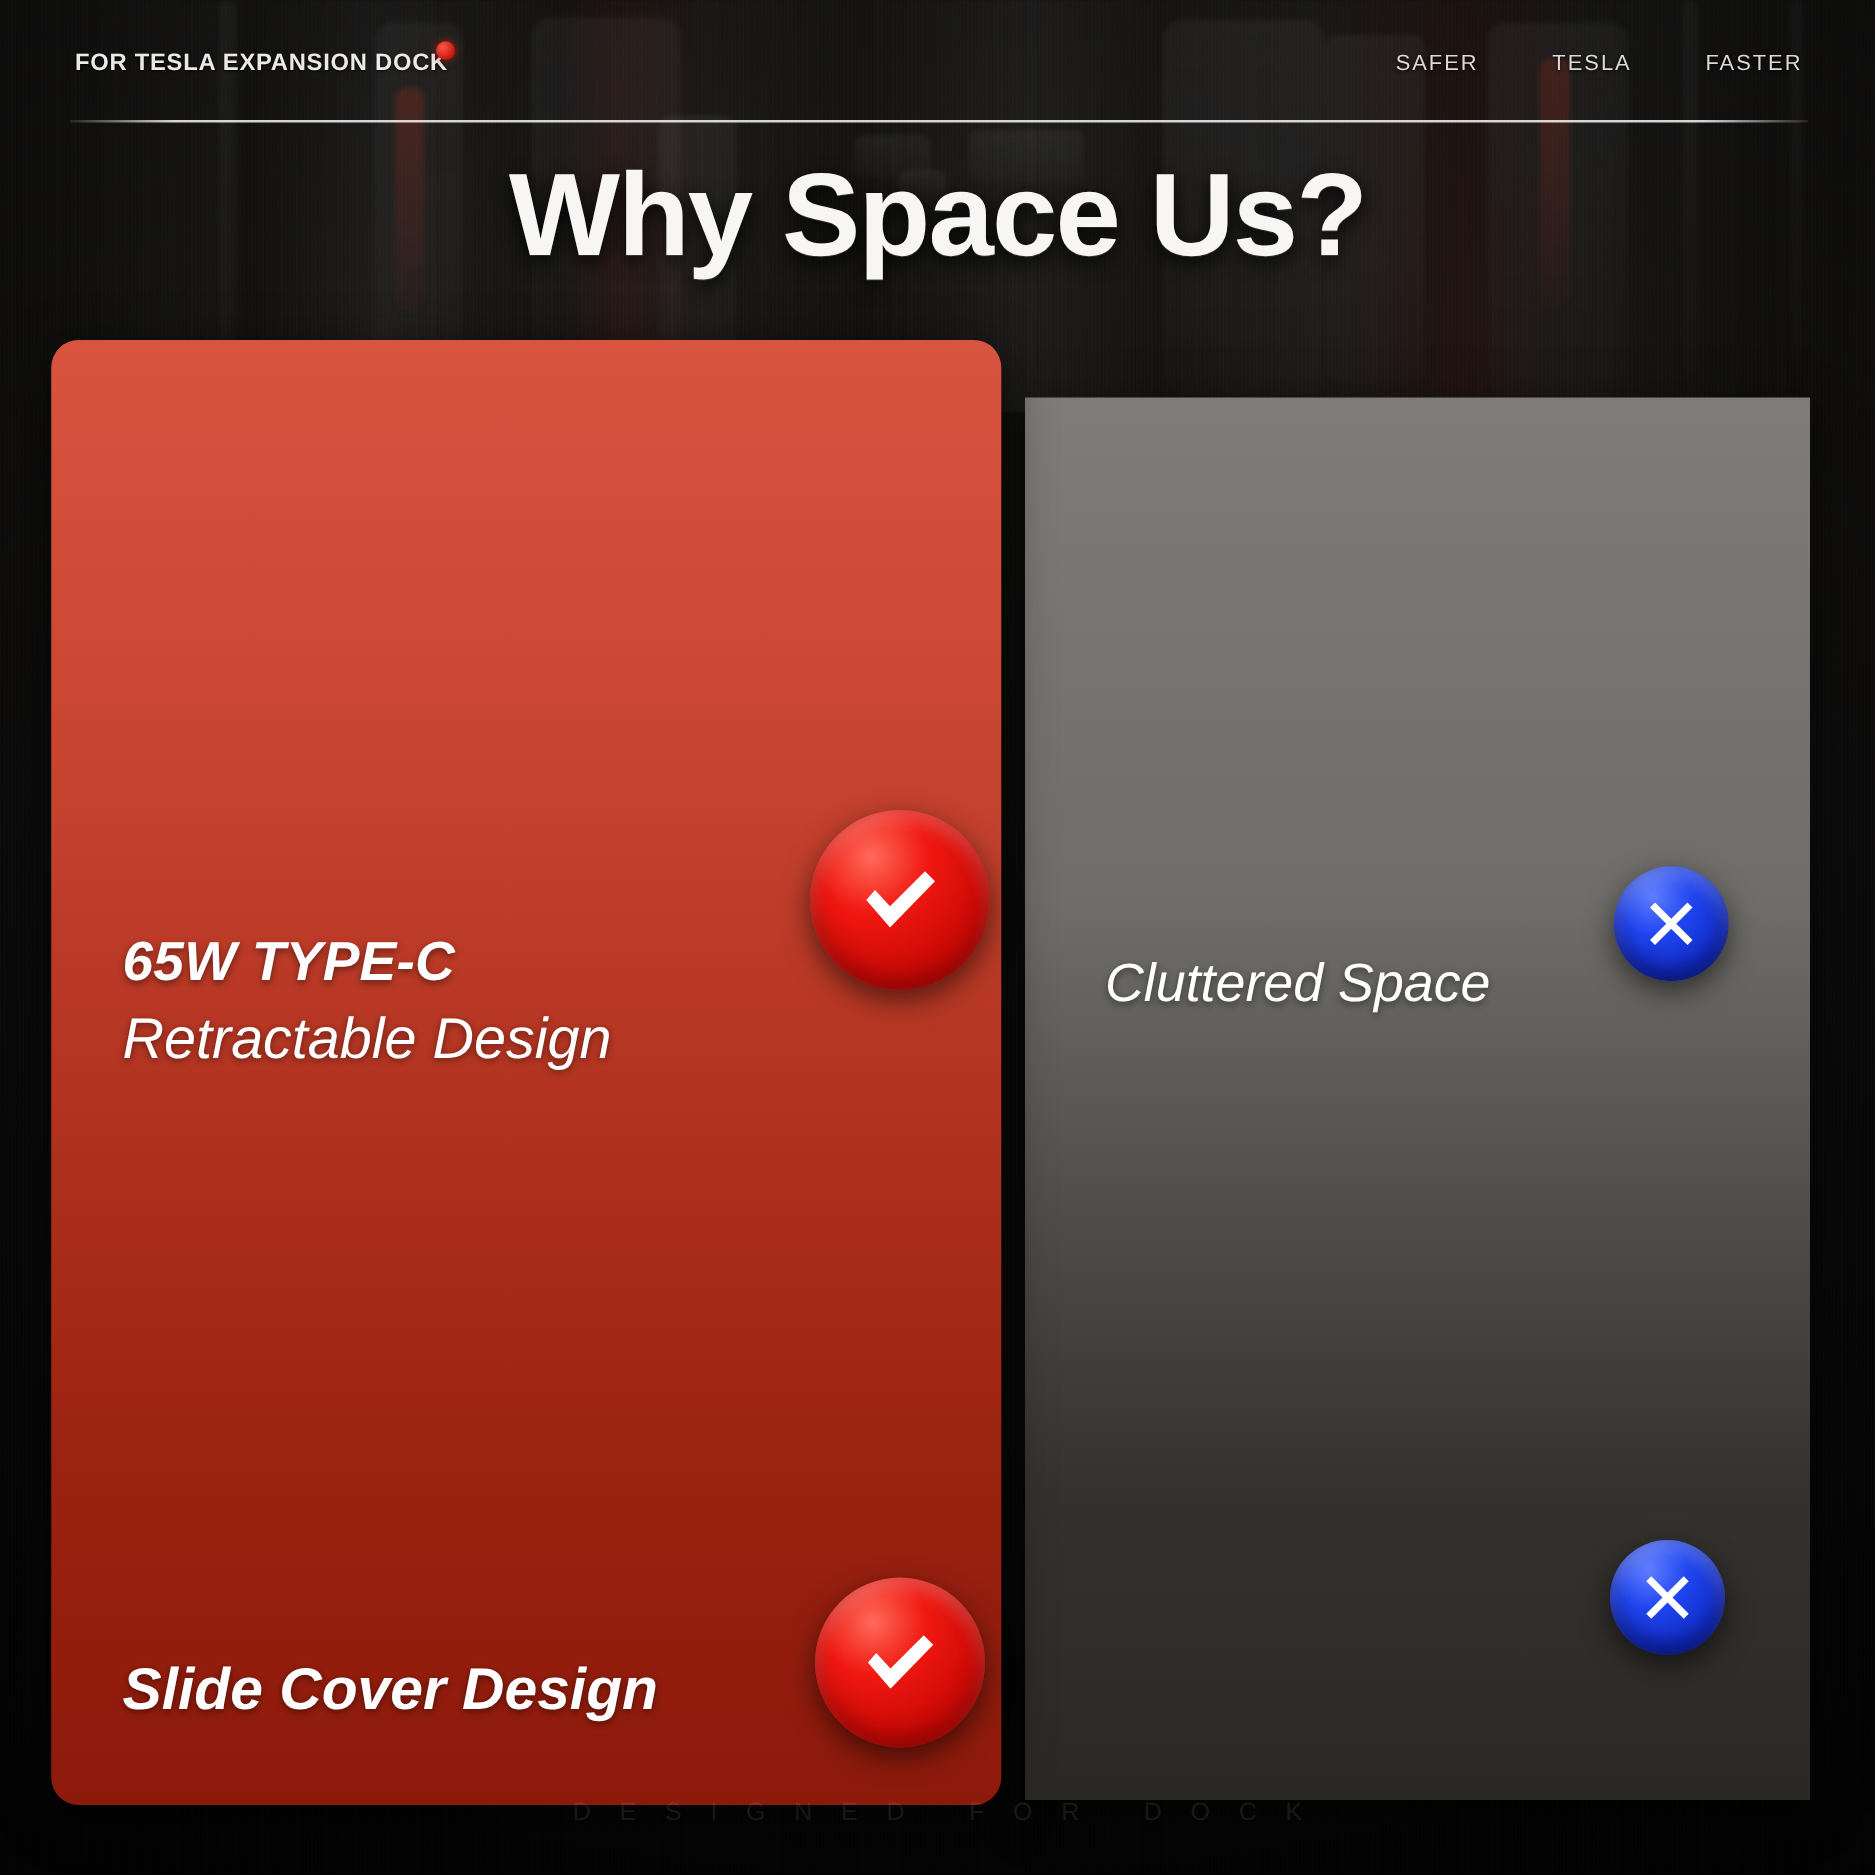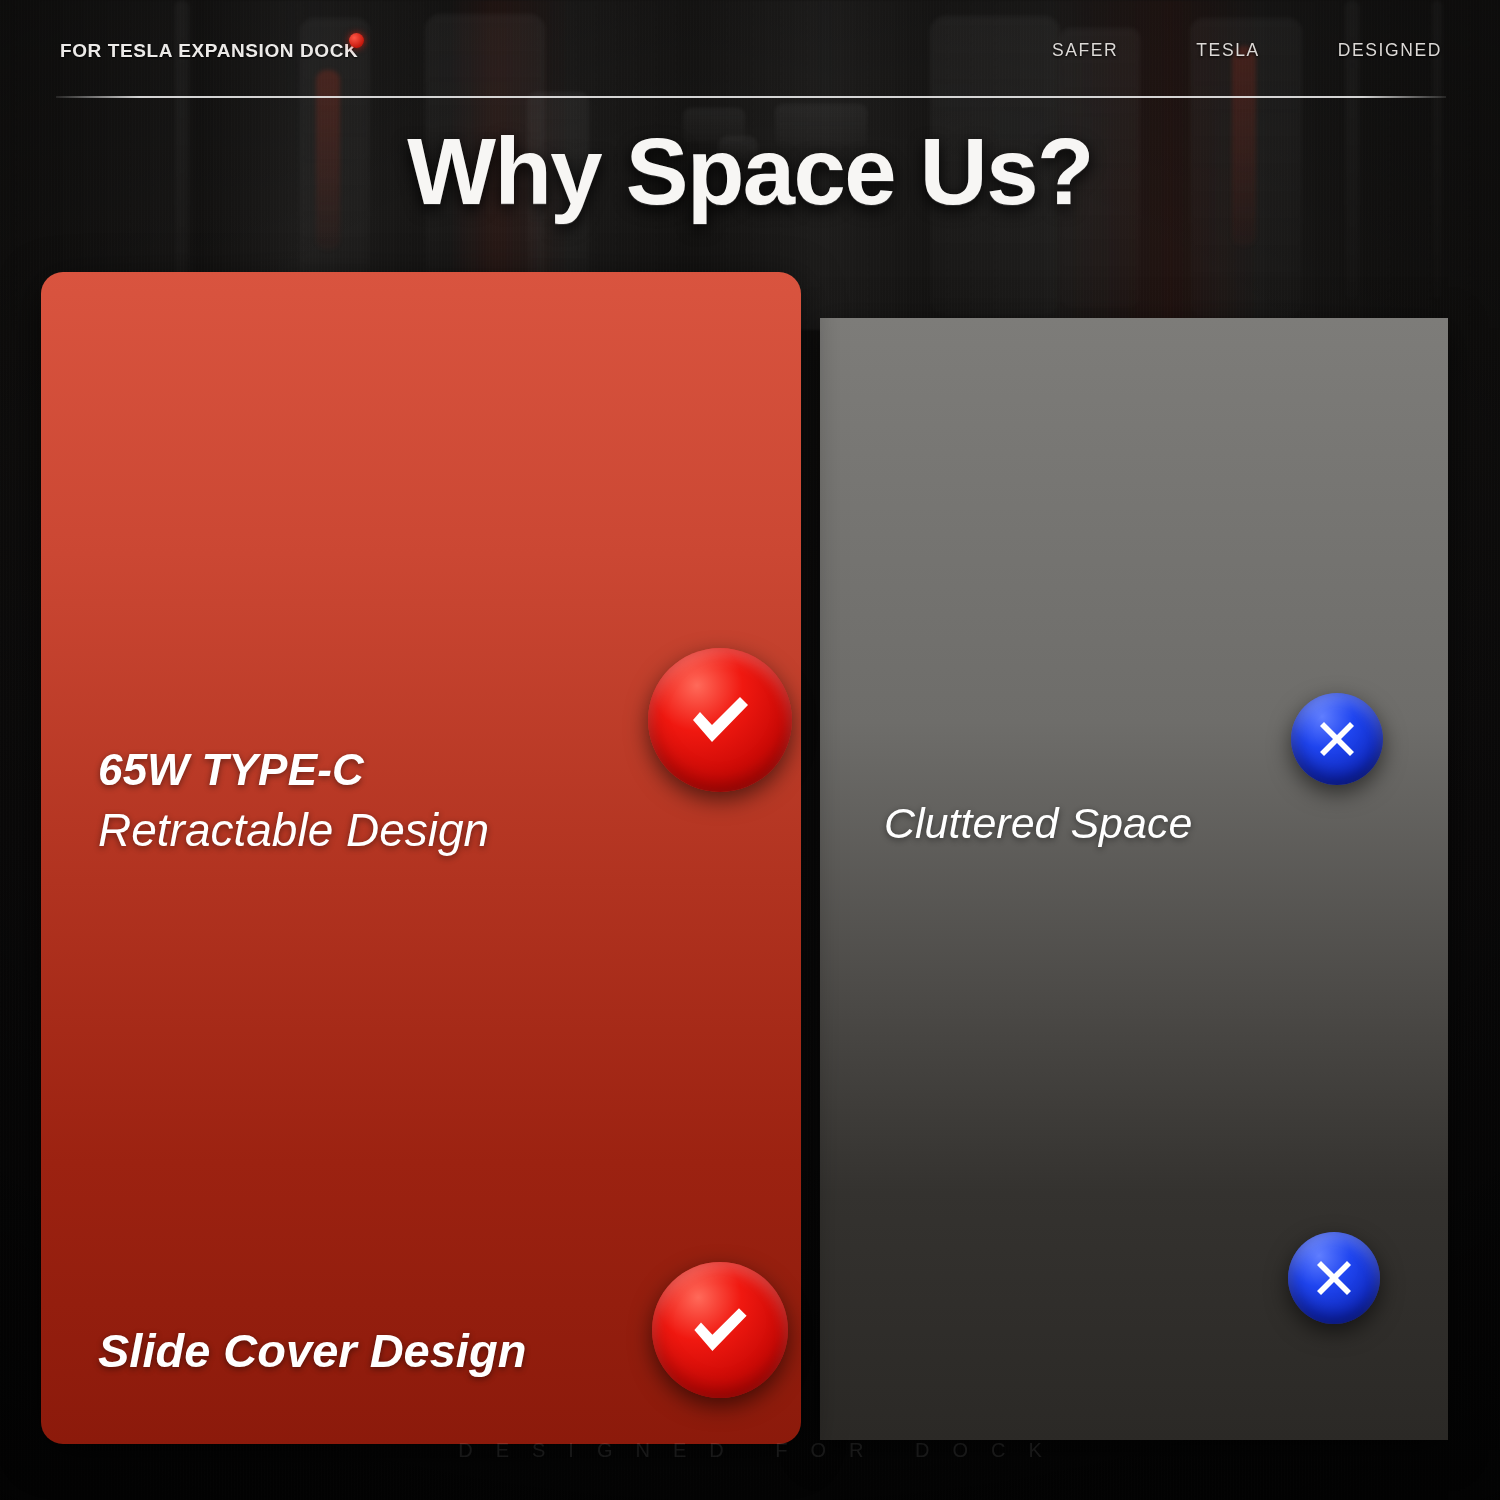--- a/index.html
+++ b/index.html
@@ -80,21 +80,21 @@
     width:15px; height:15px; margin-left:-9px; margin-top:-7px;
   }
   .logo-mark i{
     position:absolute; left:0; top:0; width:15px; height:15px;
     border-radius:50%;
     background:radial-gradient(circle at 35% 32%, #ff5646, #c4180c 70%);
     box-shadow:0 0 7px rgba(220,30,15,.75);
   }
   .nav{
     position:absolute; right:58px; top:40px;
-    display:flex; gap:78px; align-items:center;
+    display:flex; gap:59px; align-items:center;
   }
   .nav-item{
     color:#dcd9d6; font-size:17.5px; letter-spacing:1.6px;
     text-shadow:0 1px 3px rgba(0,0,0,.95);
   }
   .hr{
     position:absolute; left:56px; top:96px; width:1390px; height:1.6px;
     background:linear-gradient(90deg,rgba(235,235,235,.1),rgba(245,245,245,.85) 6%,rgba(245,245,245,.85) 94%,rgba(235,235,235,.1));
     z-index:30;
   }
@@ -377,21 +377,21 @@
   .cap .l2{
     color:#fff; font-weight:normal;
     text-shadow:0 2px 6px rgba(0,0,0,.45);
     white-space:nowrap;
   }
   .cap-1{ left:98px; top:745px; }
   .cap-1 .l1{ font-size:44px; letter-spacing:.2px; }
   .cap-1 .l2{ font-size:46px; margin-top:8px; }
   .cap-2{ left:98px; top:1323px; }
   .cap-2 .l1{ font-size:47px; }
-  .cap-3{ left:884px; top:763px;margin-top:36px; }
+  .cap-3{ left:884px; top:763px; }
   .cap-3 .l2{ font-size:43px; }
   .cap-4{ left:884px; top:1300px; }
   .cap-4 .l2{ font-size:41px; line-height:1.24; }
 
   
   .watermark{
     position:absolute; left:0; bottom:38px; width:1500px;
     text-align:center; z-index:25;
     font-size:20px; letter-spacing:23px;
     color:rgba(255,255,255,.085);
@@ -427,21 +427,21 @@
   <div class="header">
     <div class="logo">
       <span>FOR TESLA EXPANSION DOCK</span>
       <span class="logo-mark">
           <i></i>
         </span>
     </div>
     <div class="nav">
       <span class="nav-item">SAFER</span>
       <span class="nav-item">TESLA</span>
-      <span class="nav-item">DESIGNED</span>
+      <span class="nav-item">FASTER</span>
     </div>
   </div>
   <div class="hr"></div>
 
   <div class="title">Why Space Us?</div>
 
   <div class="panel-right"></div>
 
   <div class="photo rt p3">
     <div class="tray"></div>

